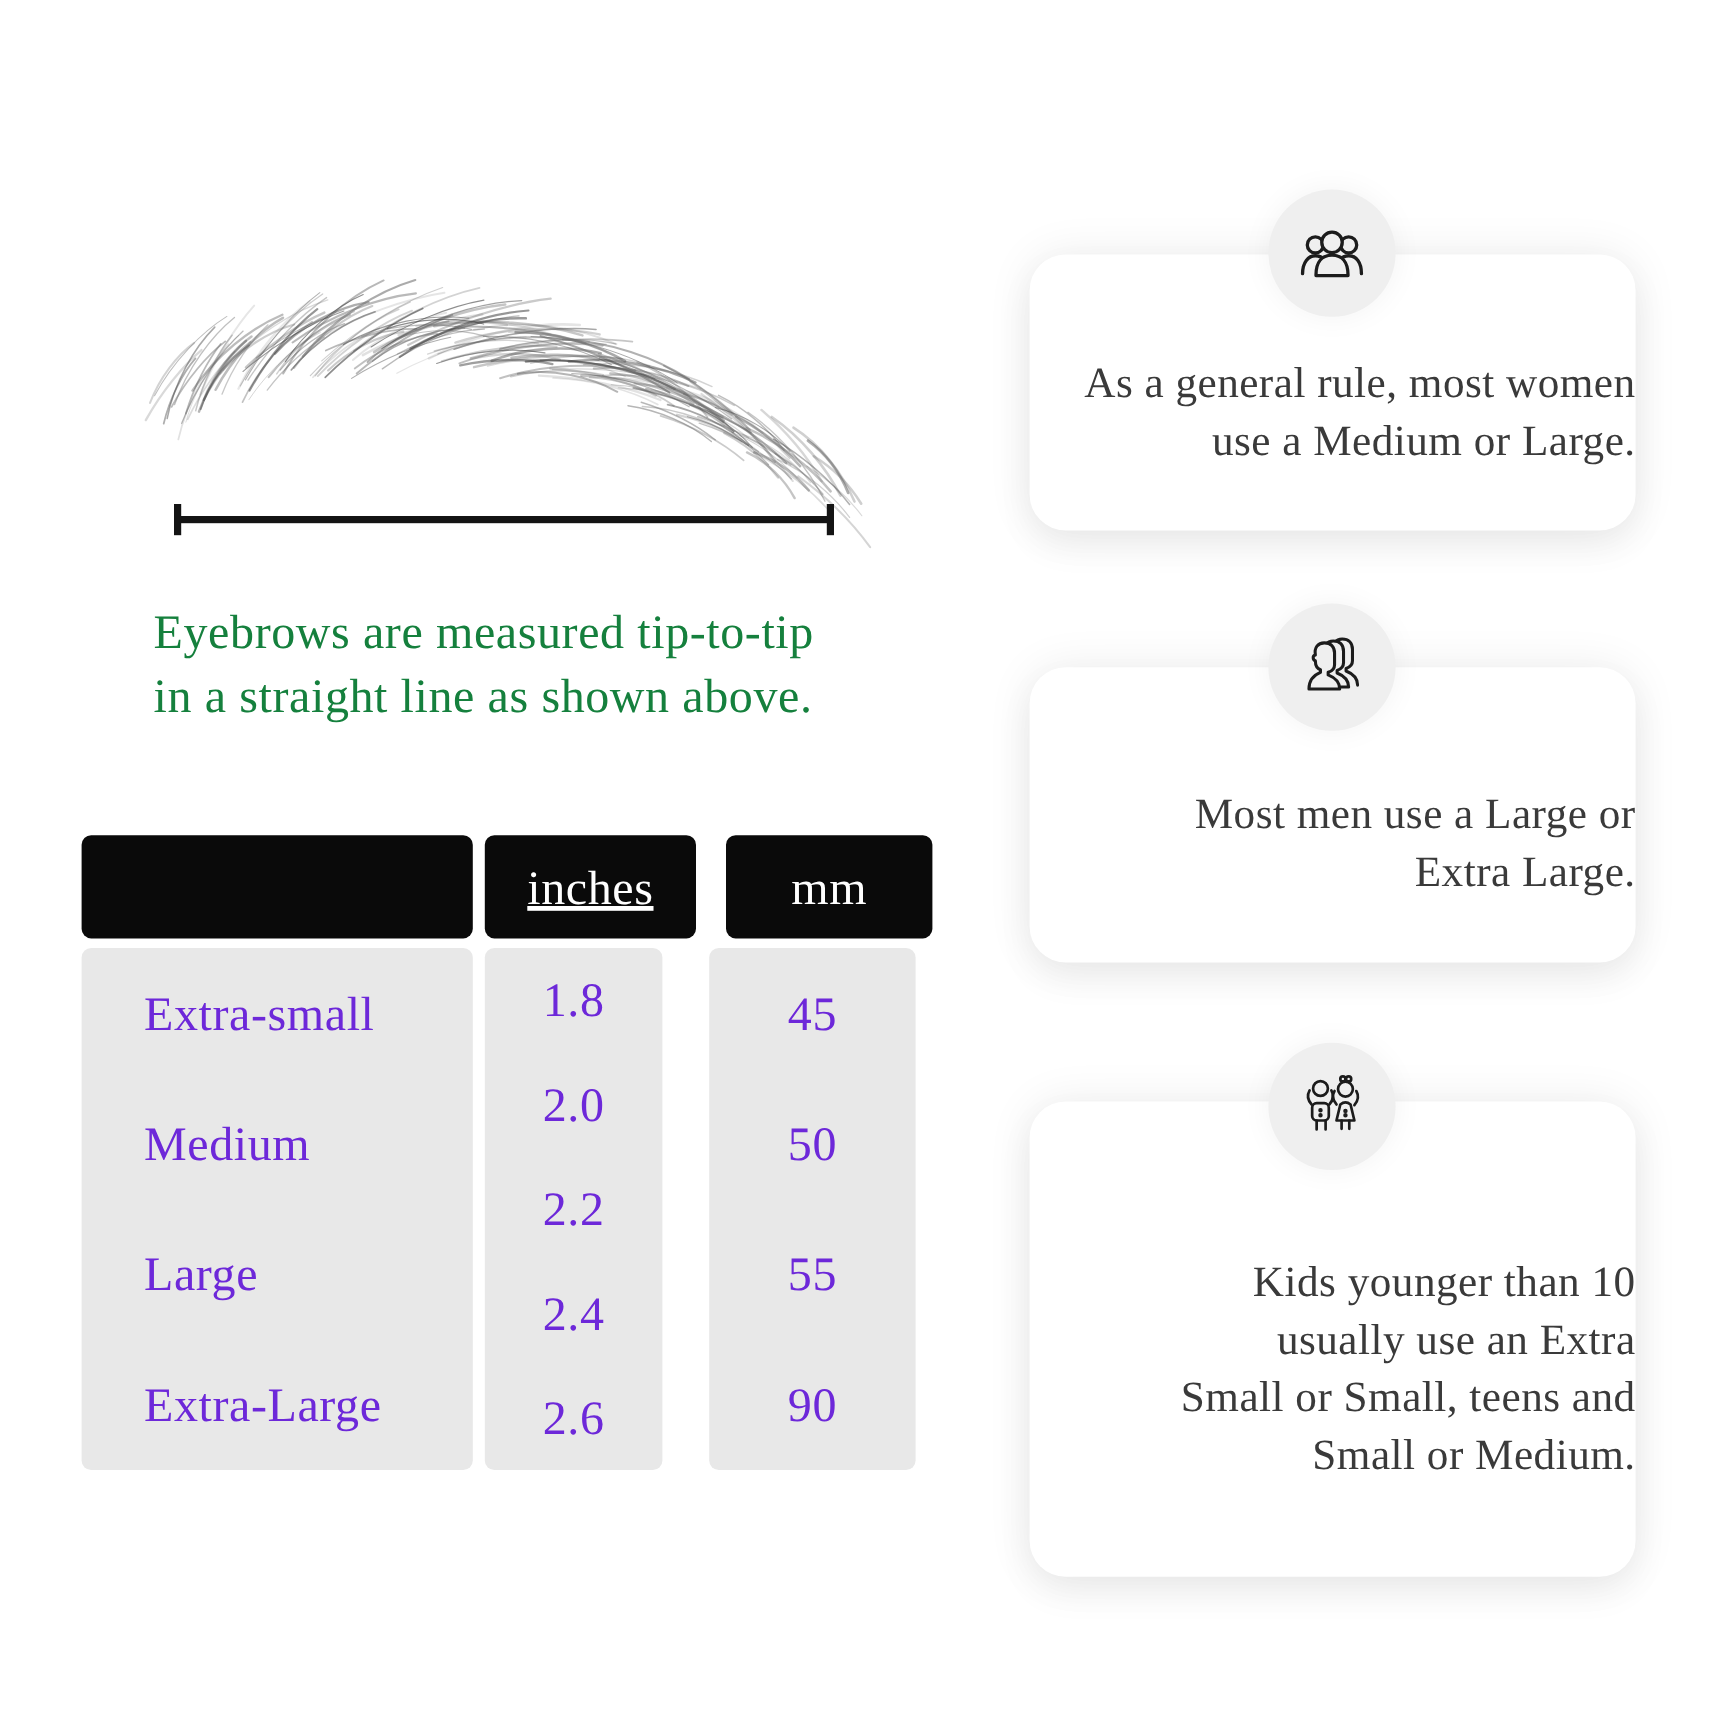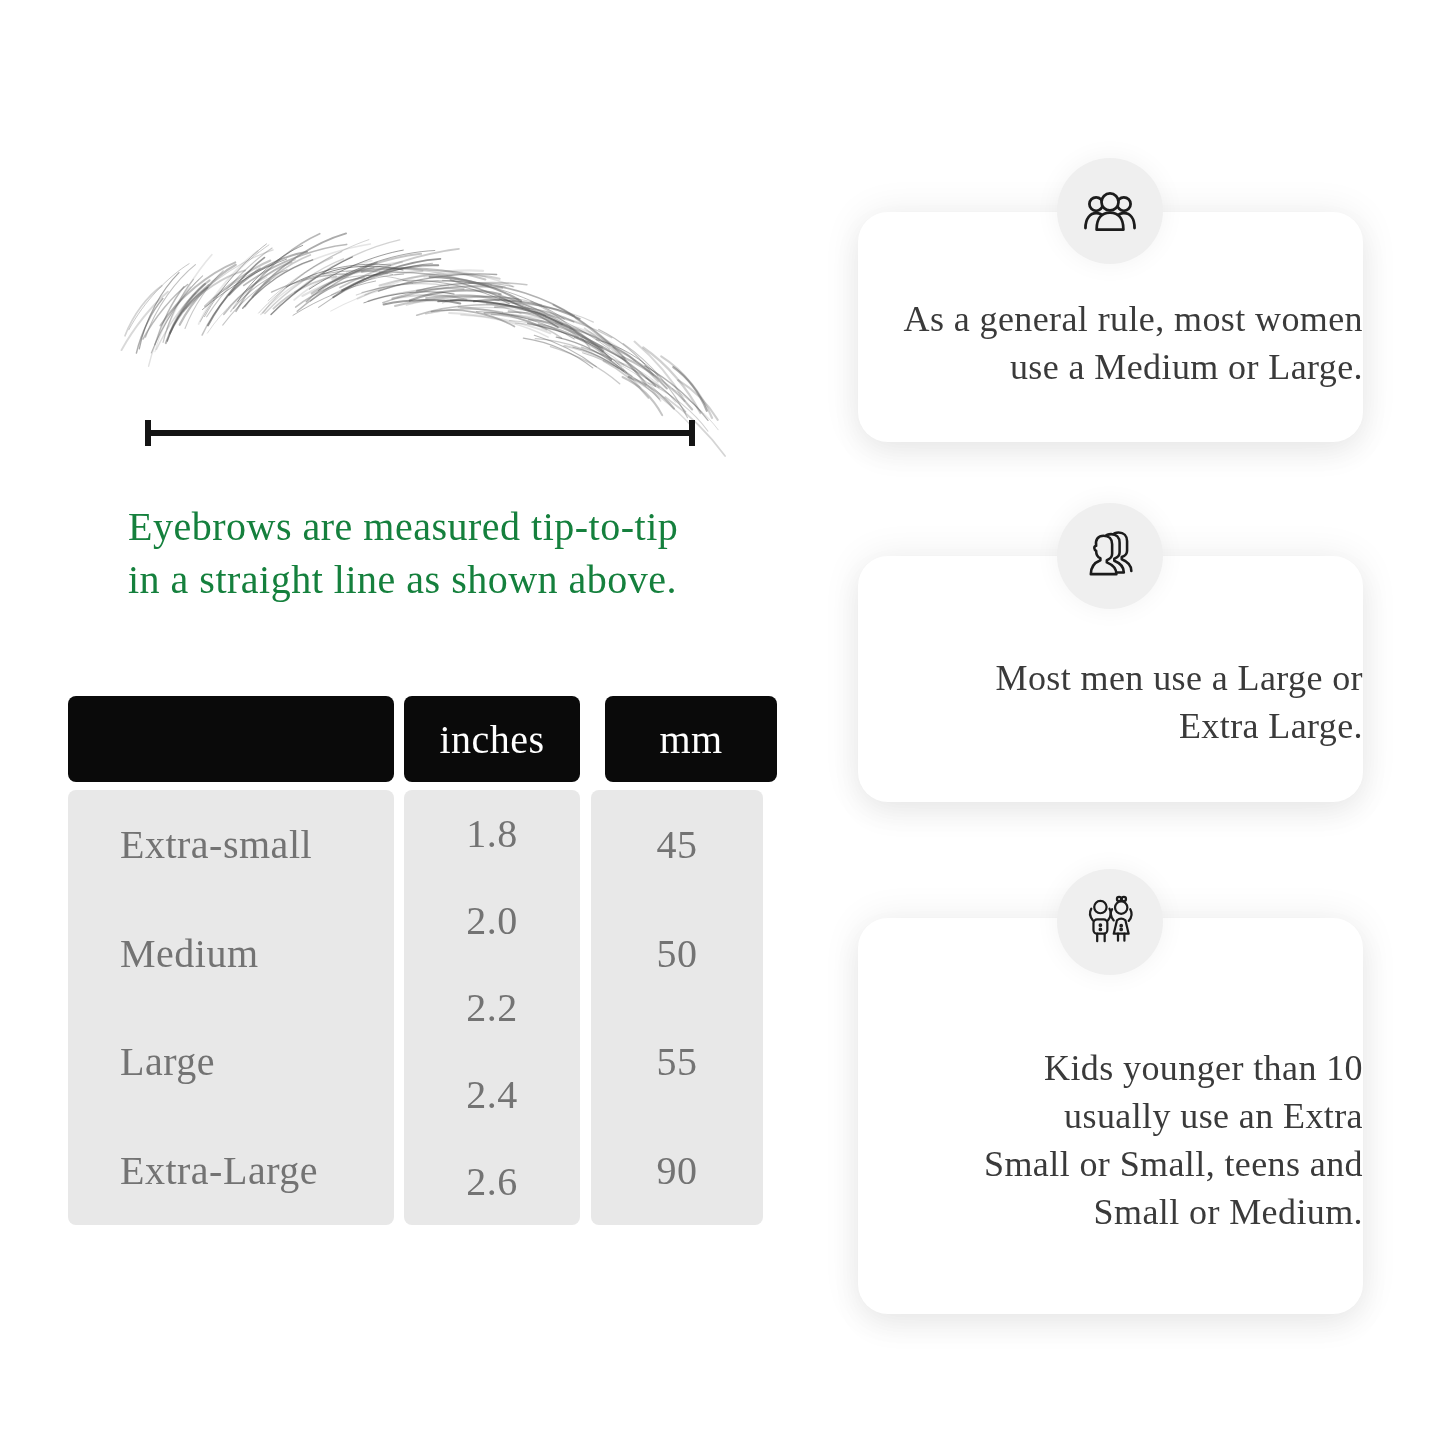--- a/index.html
+++ b/index.html
@@ -14,28 +14,28 @@
   .cap-left{left:0;}
   .cap-right{right:0;}
   .caption{position:absolute;left:128px;top:500px;width:600px;
            font-size:40px;line-height:53px;color:#15803d;letter-spacing:.5px;}
 
   
   .th{position:absolute;top:696px;height:86px;background:#0a0a0a;border-radius:8px;
       display:flex;align-items:center;justify-content:center;
       color:#ffffff;font-size:40px;letter-spacing:.5px;}
   .th-size{left:68px;width:326px;}
-  .th-inches{left:404px;width:176px;}
+  .th-inches{left:404px;width:176px;text-decoration:underline;}
   .th-mm{left:605px;width:172px;}
   .tb{position:absolute;top:790px;height:435px;background:#e8e8e8;border-radius:8px;
       display:flex;flex-direction:column;}
   .tb-size{left:68px;width:326px;}
-  .tb-inches{left:404px;width:176px;}
+  .tb-inches{left:404px;width:148px;}
   .tb-mm{left:591px;width:172px;}
-  .cell{flex:1;display:flex;align-items:center;font-size:40px;color:#737373;letter-spacing:.5px;}
+  .cell{flex:1;display:flex;align-items:center;font-size:40px;color:#6d28d9;letter-spacing:.5px;}
   .tb-size .cell{padding-left:52px;}
   .tb-inches .cell,.tb-mm .cell{justify-content:center;}
 
   
   .card{position:absolute;left:858px;width:505px;background:#ffffff;border-radius:30px;
         box-shadow:0 0 38px rgba(0,0,0,0.075),0 14px 30px rgba(0,0,0,0.05);
         display:flex;flex-direction:column;align-items:flex-end;justify-content:center;}
   .card-1{top:212px;height:198px;padding-top:32px;}
   .card-2{top:556px;height:200px;padding-top:46px;}
   .card-3{top:918px;height:348px;padding-top:48px;}

